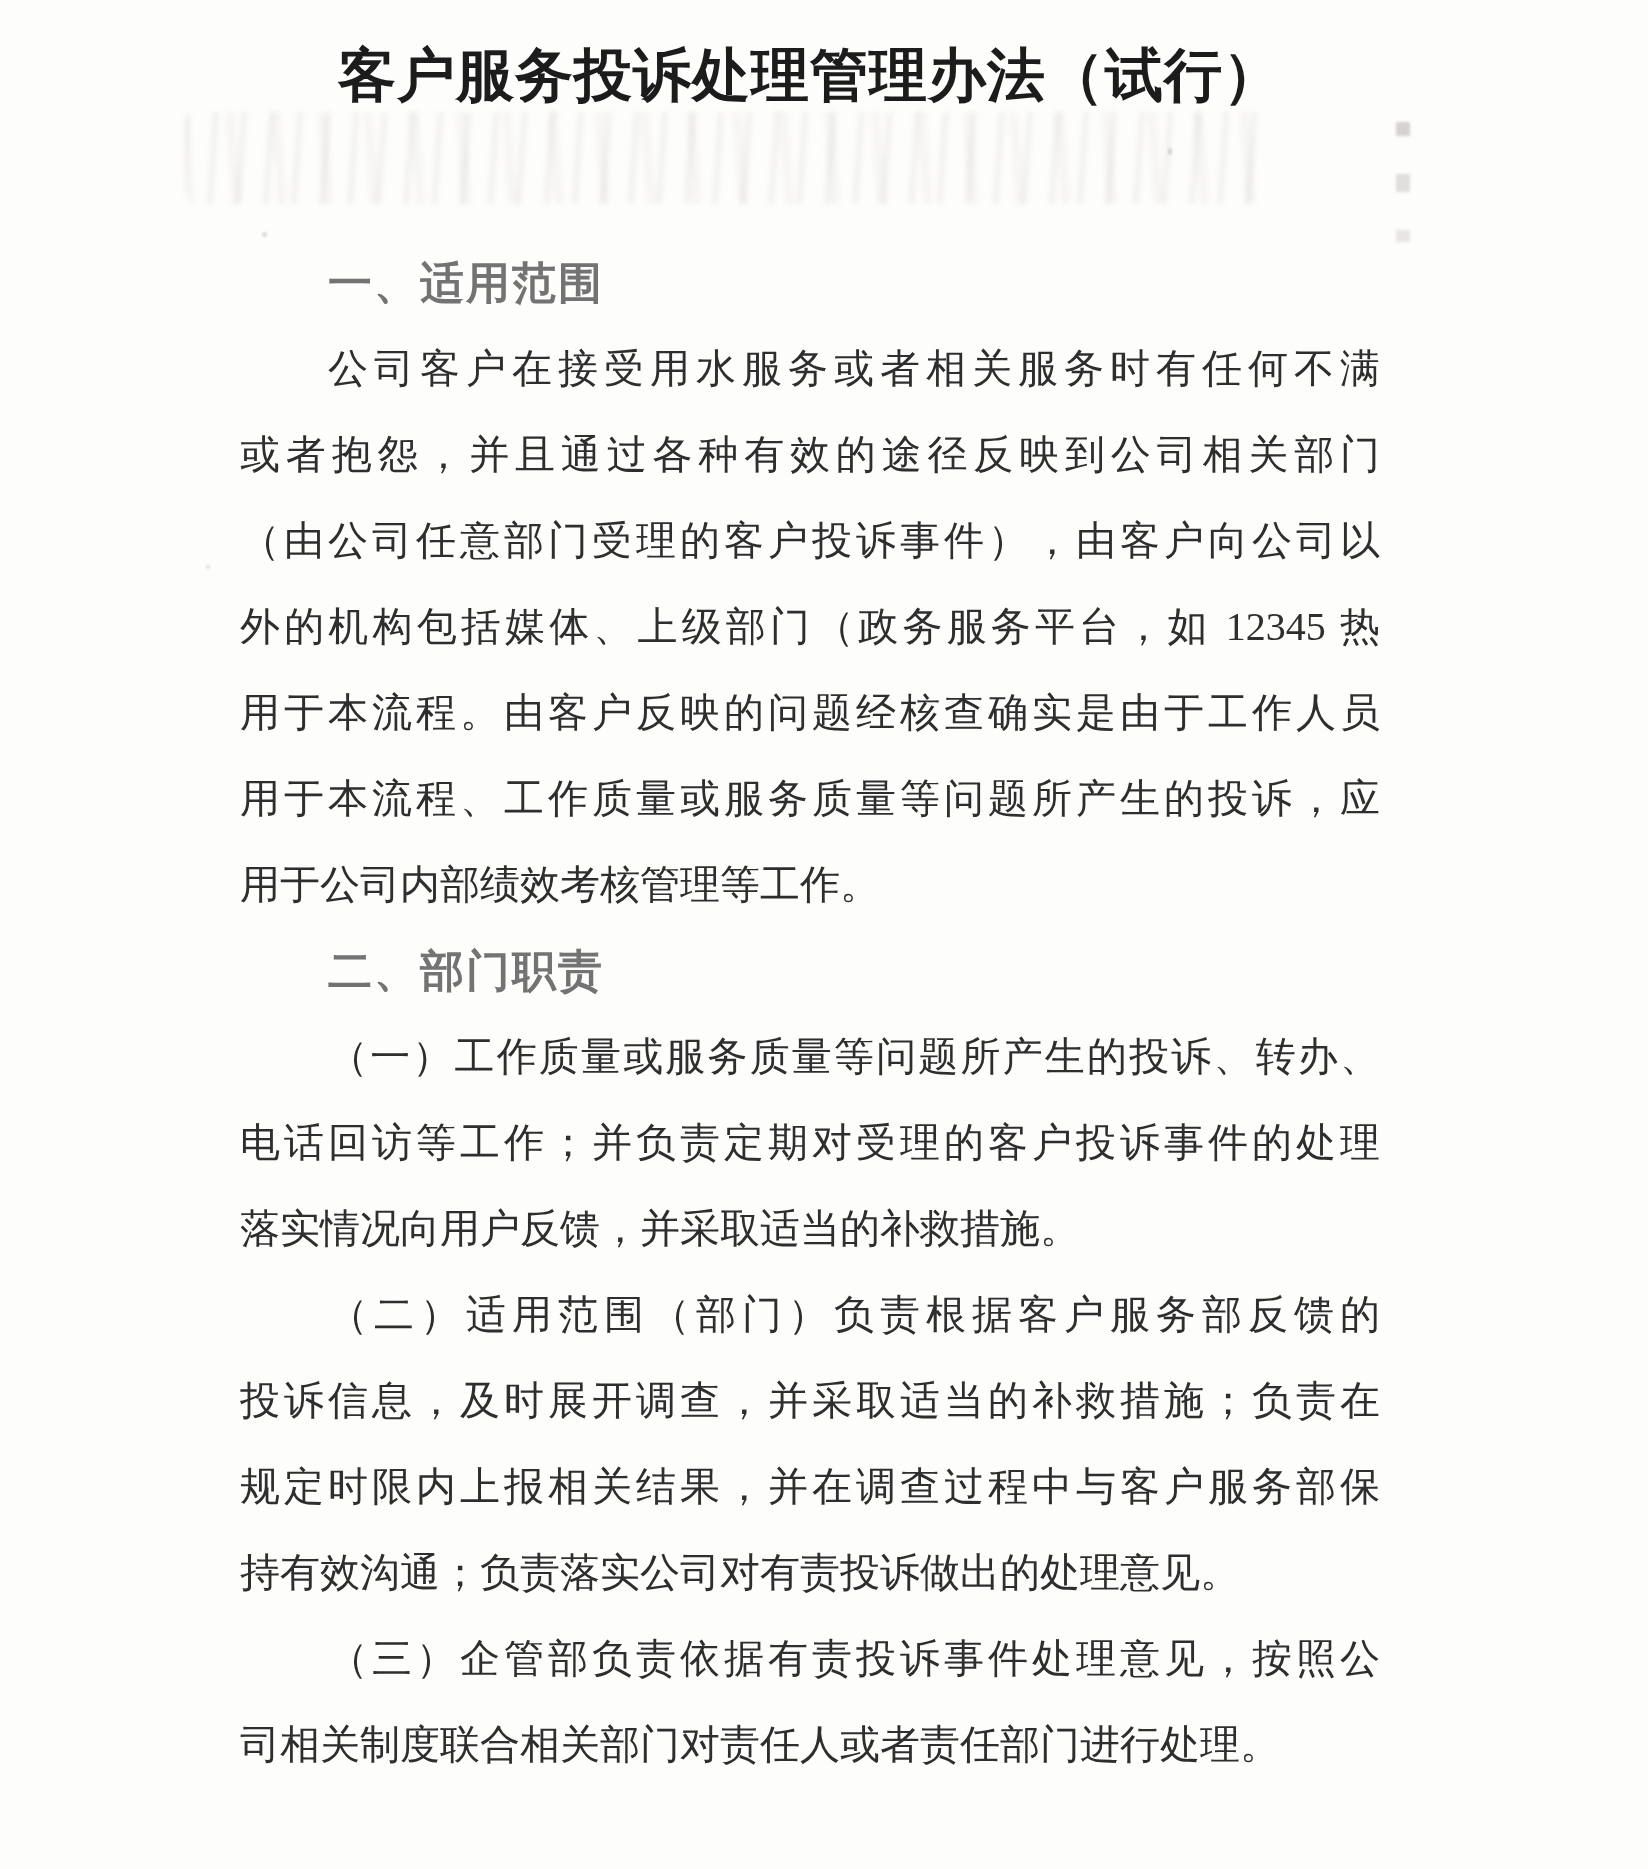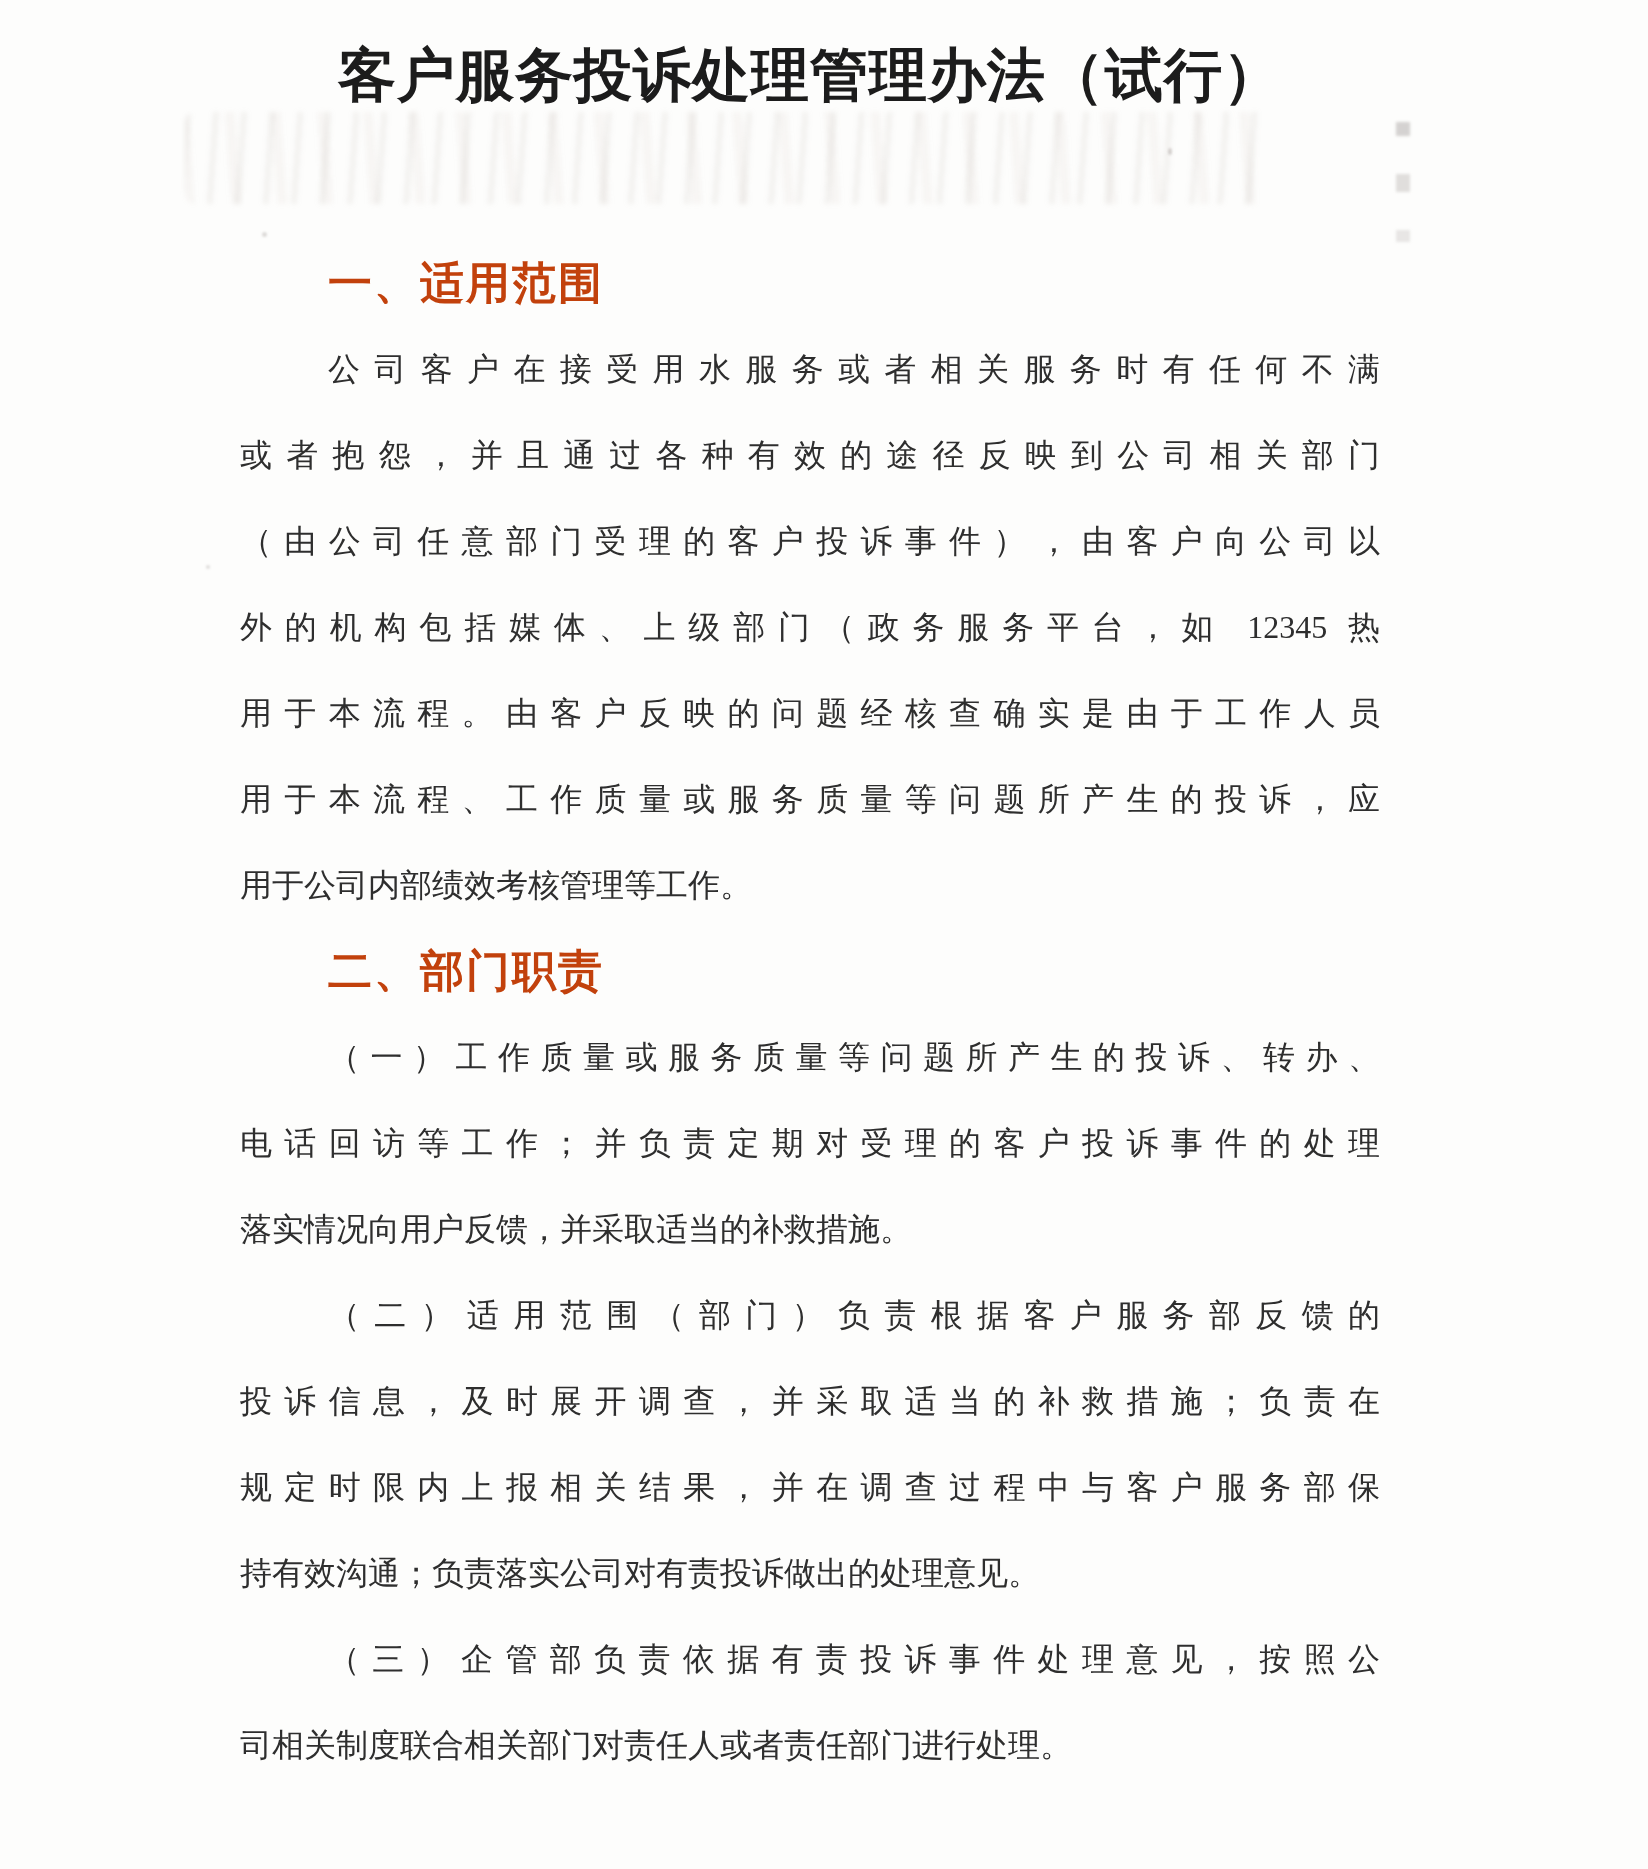--- a/index.html
+++ b/index.html
@@ -66,36 +66,36 @@
     left: 240px;
     top: 240px;
     width: 1140px;
   }
   .row {
     height: 86px;
     line-height: 86px;
     white-space: nowrap;
   }
   .line {
-    font-size: 32px;
+    font-size: 40px;
     color: #2e2e2e;
     text-align: justify;
     text-align-last: justify;
     white-space: normal;
   }
   .line.indent { text-indent: 88px; }
   .line.para-end {
     text-align: left;
     text-align-last: left;
   }
   .heading {
     font-family: "Liberation Sans", "DejaVu Sans", sans-serif;
     font-weight: 700;
     font-size: 44px;
-    color: #c2410c;
+    color: #737373;
     text-indent: 88px;
     text-align: left;
     letter-spacing: 2px;
   }
 </style>
 </head>
 <body>
 
 <div class="page">
 

